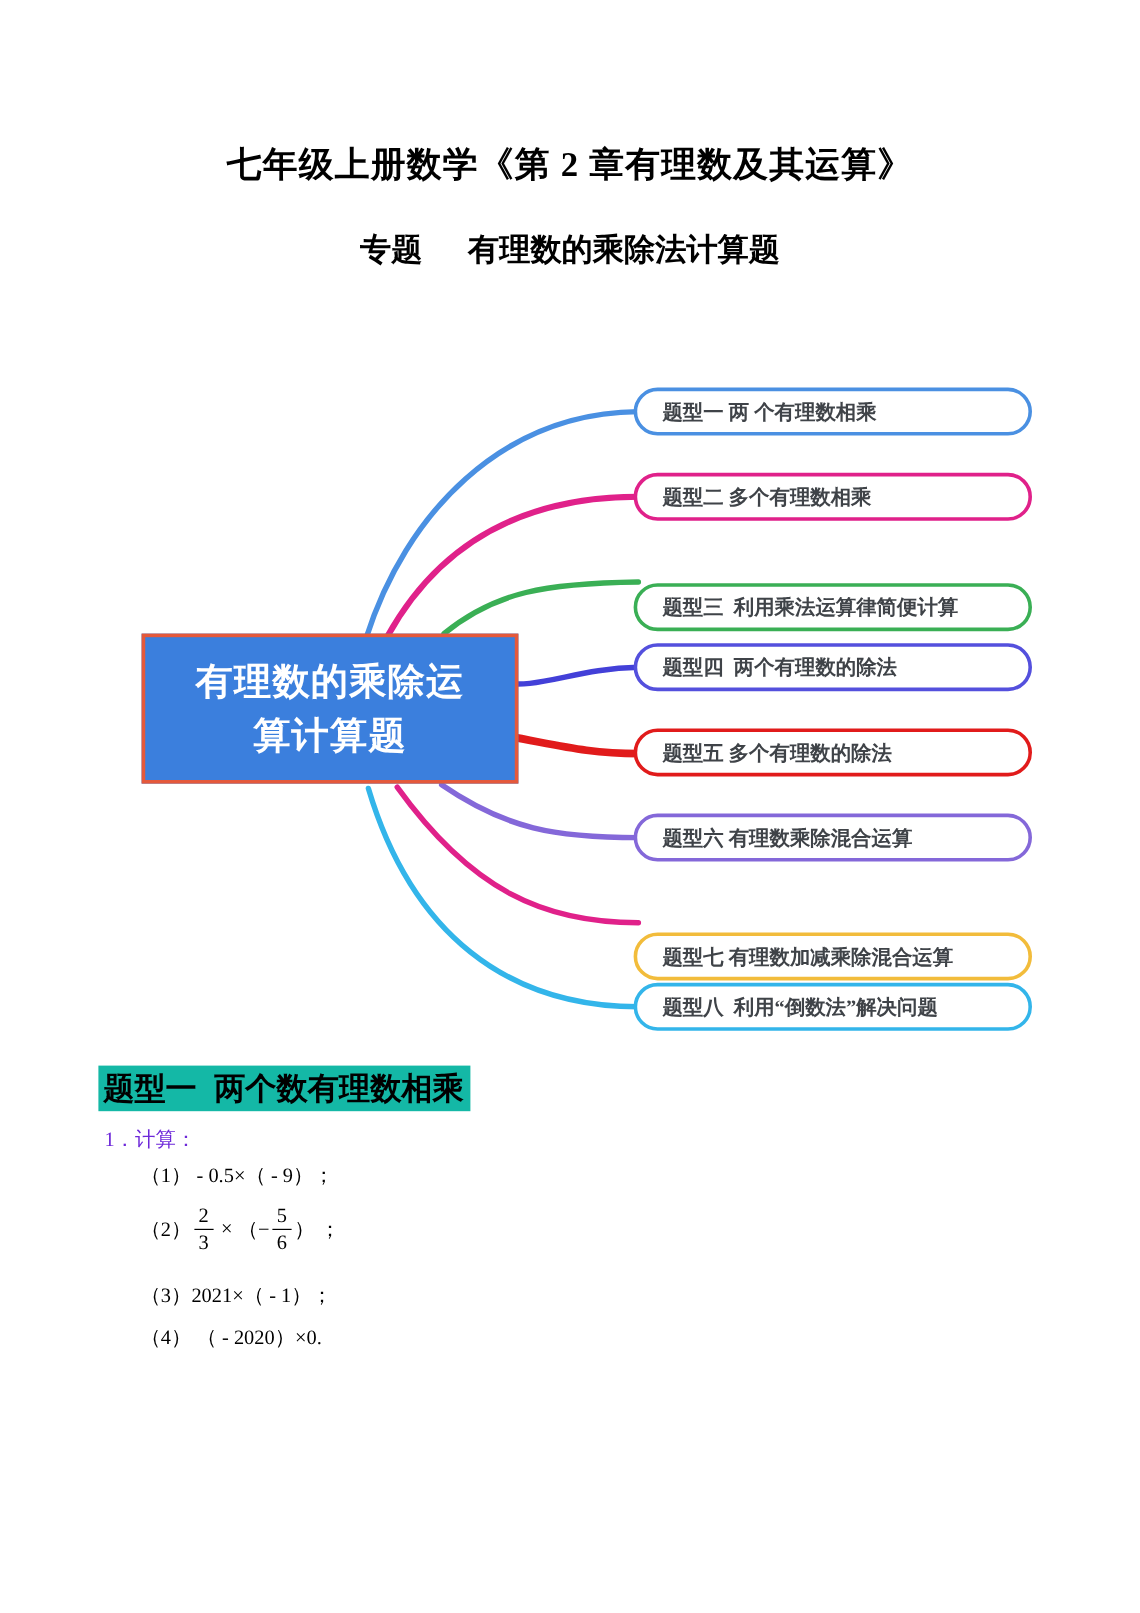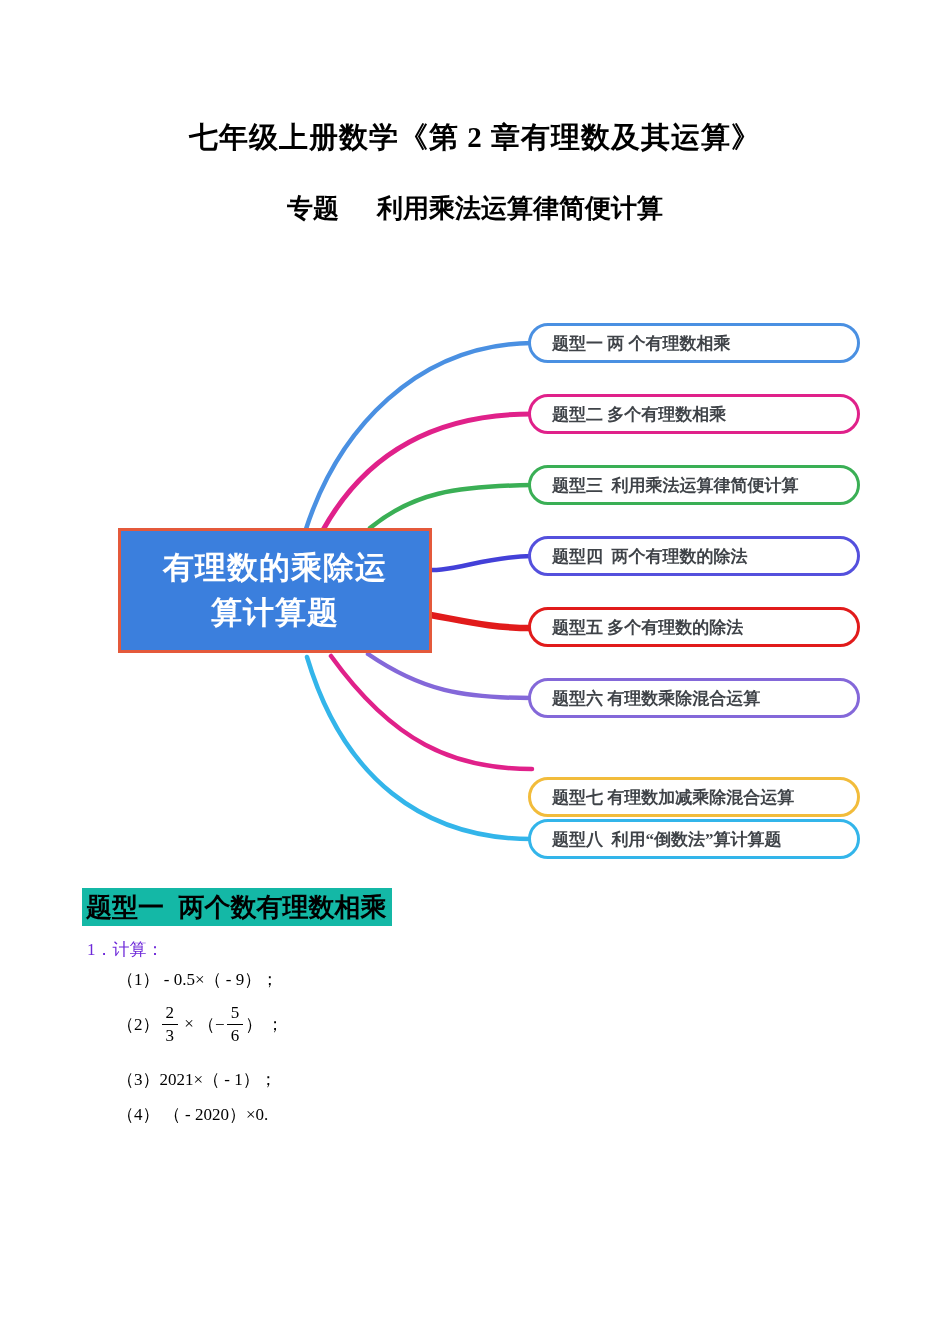--- a/index.html
+++ b/index.html
@@ -107,46 +107,46 @@
   }
   .frac .num { display: block; padding: 0 4px 1px 4px; border-bottom: 1.5px solid #000; }
   .frac .den { display: block; padding-top: 1px; }
 </style>
 </head>
 <body>
 
 <div class="page">
 
   <div class="abs doc-title">七年级上册数学《第 2 章有理数及其运算》</div>
-  <div class="abs doc-subtitle"><span>专题</span><span class="gap"></span><span>利用乘法运算律简便计算</span></div>
+  <div class="abs doc-subtitle"><span>专题</span><span class="gap"></span><span>有理数的乘除法计算题</span></div>
 
   <svg class="connectors abs" viewBox="0 0 950 1344" xmlns="http://www.w3.org/2000/svg">
     <path d="M305,532 C338,428 418,344 532,343" stroke-width="4.5" stroke="#4a90e2"></path>
     <path d="M323,530 C363,458 430,414 532,414" stroke-width="5" stroke="#e0218a"></path>
     <path d="M370,528 C413,493 455,486 532,485" stroke-width="4.5" stroke="#3aaf55"></path>
     <path d="M414,568 C448,576 478,557 532,556" stroke-width="4.5" stroke="#4340d8"></path>
     <path d="M414,612 C462,620 487,628 532,628" stroke-width="6.5" stroke="#e11b1b"></path>
     <path d="M368,654 C422,691 463,698 532,698" stroke-width="4.5" stroke="#8468d9"></path>
     <path d="M331,656 C393,742 453,769 532,769" stroke-width="4.5" stroke="#e0218a"></path>
     <path d="M307,657 C343,778 423,839 532,839" stroke-width="4.5" stroke="#33b5ea"></path>
   </svg>
 
   <div class="abs central-node" style="background: rgb(59, 127, 221); border-color: rgb(228, 89, 59); color: rgb(255, 255, 255);">
     <span>有理数的乘除运</span>
     <span>算计算题</span>
   </div>
 
   <div class="abs branch-node" style="top: 323px; border-color: rgb(74, 144, 226); color: rgb(63, 67, 72);"><span>题型一 两 个有理数相乘</span></div>
   <div class="abs branch-node" style="top: 394px; border-color: rgb(224, 33, 138); color: rgb(63, 67, 72);"><span>题型二 多个有理数相乘</span></div>
-  <div class="abs branch-node" style="top: 465px; border-color: rgb(58, 175, 85); color: rgb(63, 67, 72);"><span>题型三  利用乘法运算律简便计算</span></div>
+  <div class="abs branch-node" style="top: 486px; border-color: rgb(58, 175, 85); color: rgb(63, 67, 72);"><span>题型三  利用乘法运算律简便计算</span></div>
   <div class="abs branch-node" style="top: 536px; border-color: rgb(84, 80, 221); color: rgb(63, 67, 72);"><span>题型四  两个有理数的除法</span></div>
   <div class="abs branch-node" style="top: 607px; border-color: rgb(225, 27, 27); color: rgb(63, 67, 72);"><span>题型五 多个有理数的除法</span></div>
   <div class="abs branch-node" style="top: 678px; border-color: rgb(132, 104, 217); color: rgb(63, 67, 72);"><span>题型六 有理数乘除混合运算</span></div>
   <div class="abs branch-node" style="top: 749px; border-color: rgb(242, 188, 59); color: rgb(63, 67, 72); margin-top: 28px;"><span>题型七 有理数加减乘除混合运算</span></div>
-  <div class="abs branch-node" style="top: 819px; border-color: rgb(51, 181, 234); color: rgb(63, 67, 72);"><span>题型八  利用“倒数法”算计算题</span></div>
+  <div class="abs branch-node" style="top: 819px; border-color: rgb(51, 181, 234); color: rgb(63, 67, 72);"><span>题型八  利用“倒数法”解决问题</span></div>
 
   <div class="abs section-heading" style="background: #14b8a6;">题型一  两个数有理数相乘</div>
 
   <div class="abs prob-intro">1．计算：</div>
 
   <div class="abs prob-line" style="top:968px">
     <span>（1）</span><span> - 0.5×（ - 9）；</span>
   </div>
 
   <div class="abs prob-line" style="top:998px; height:52px">

